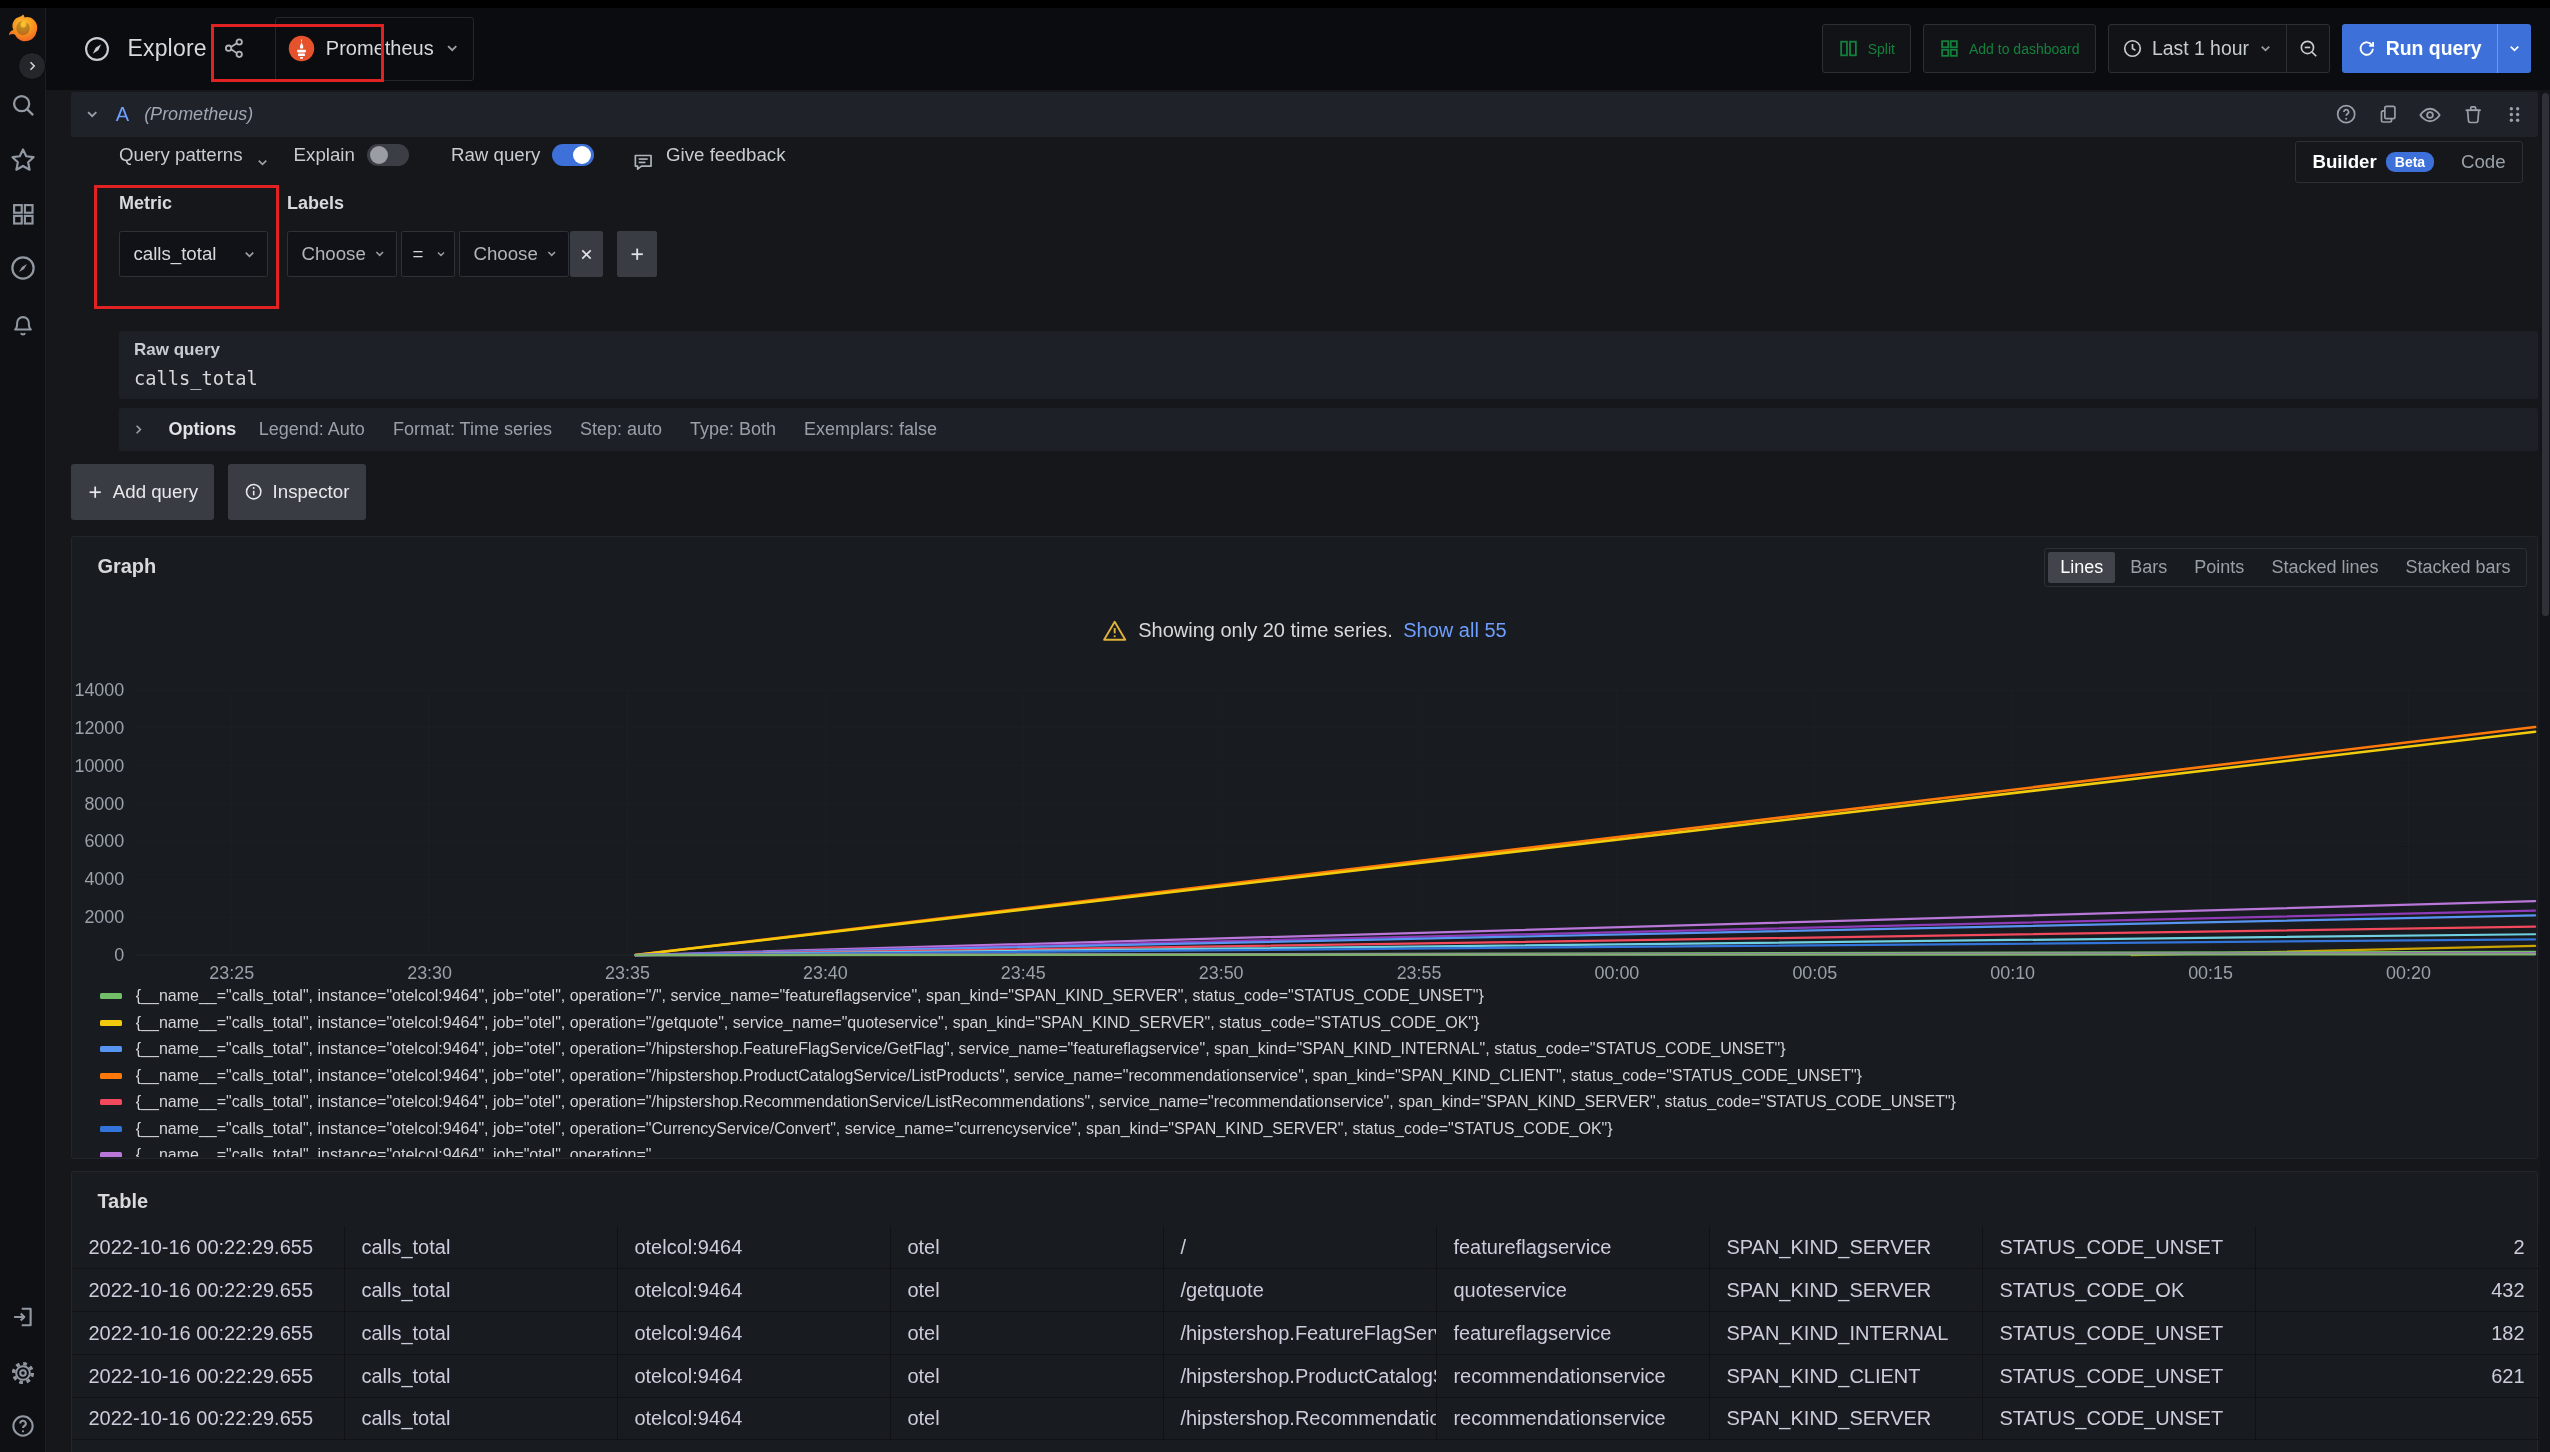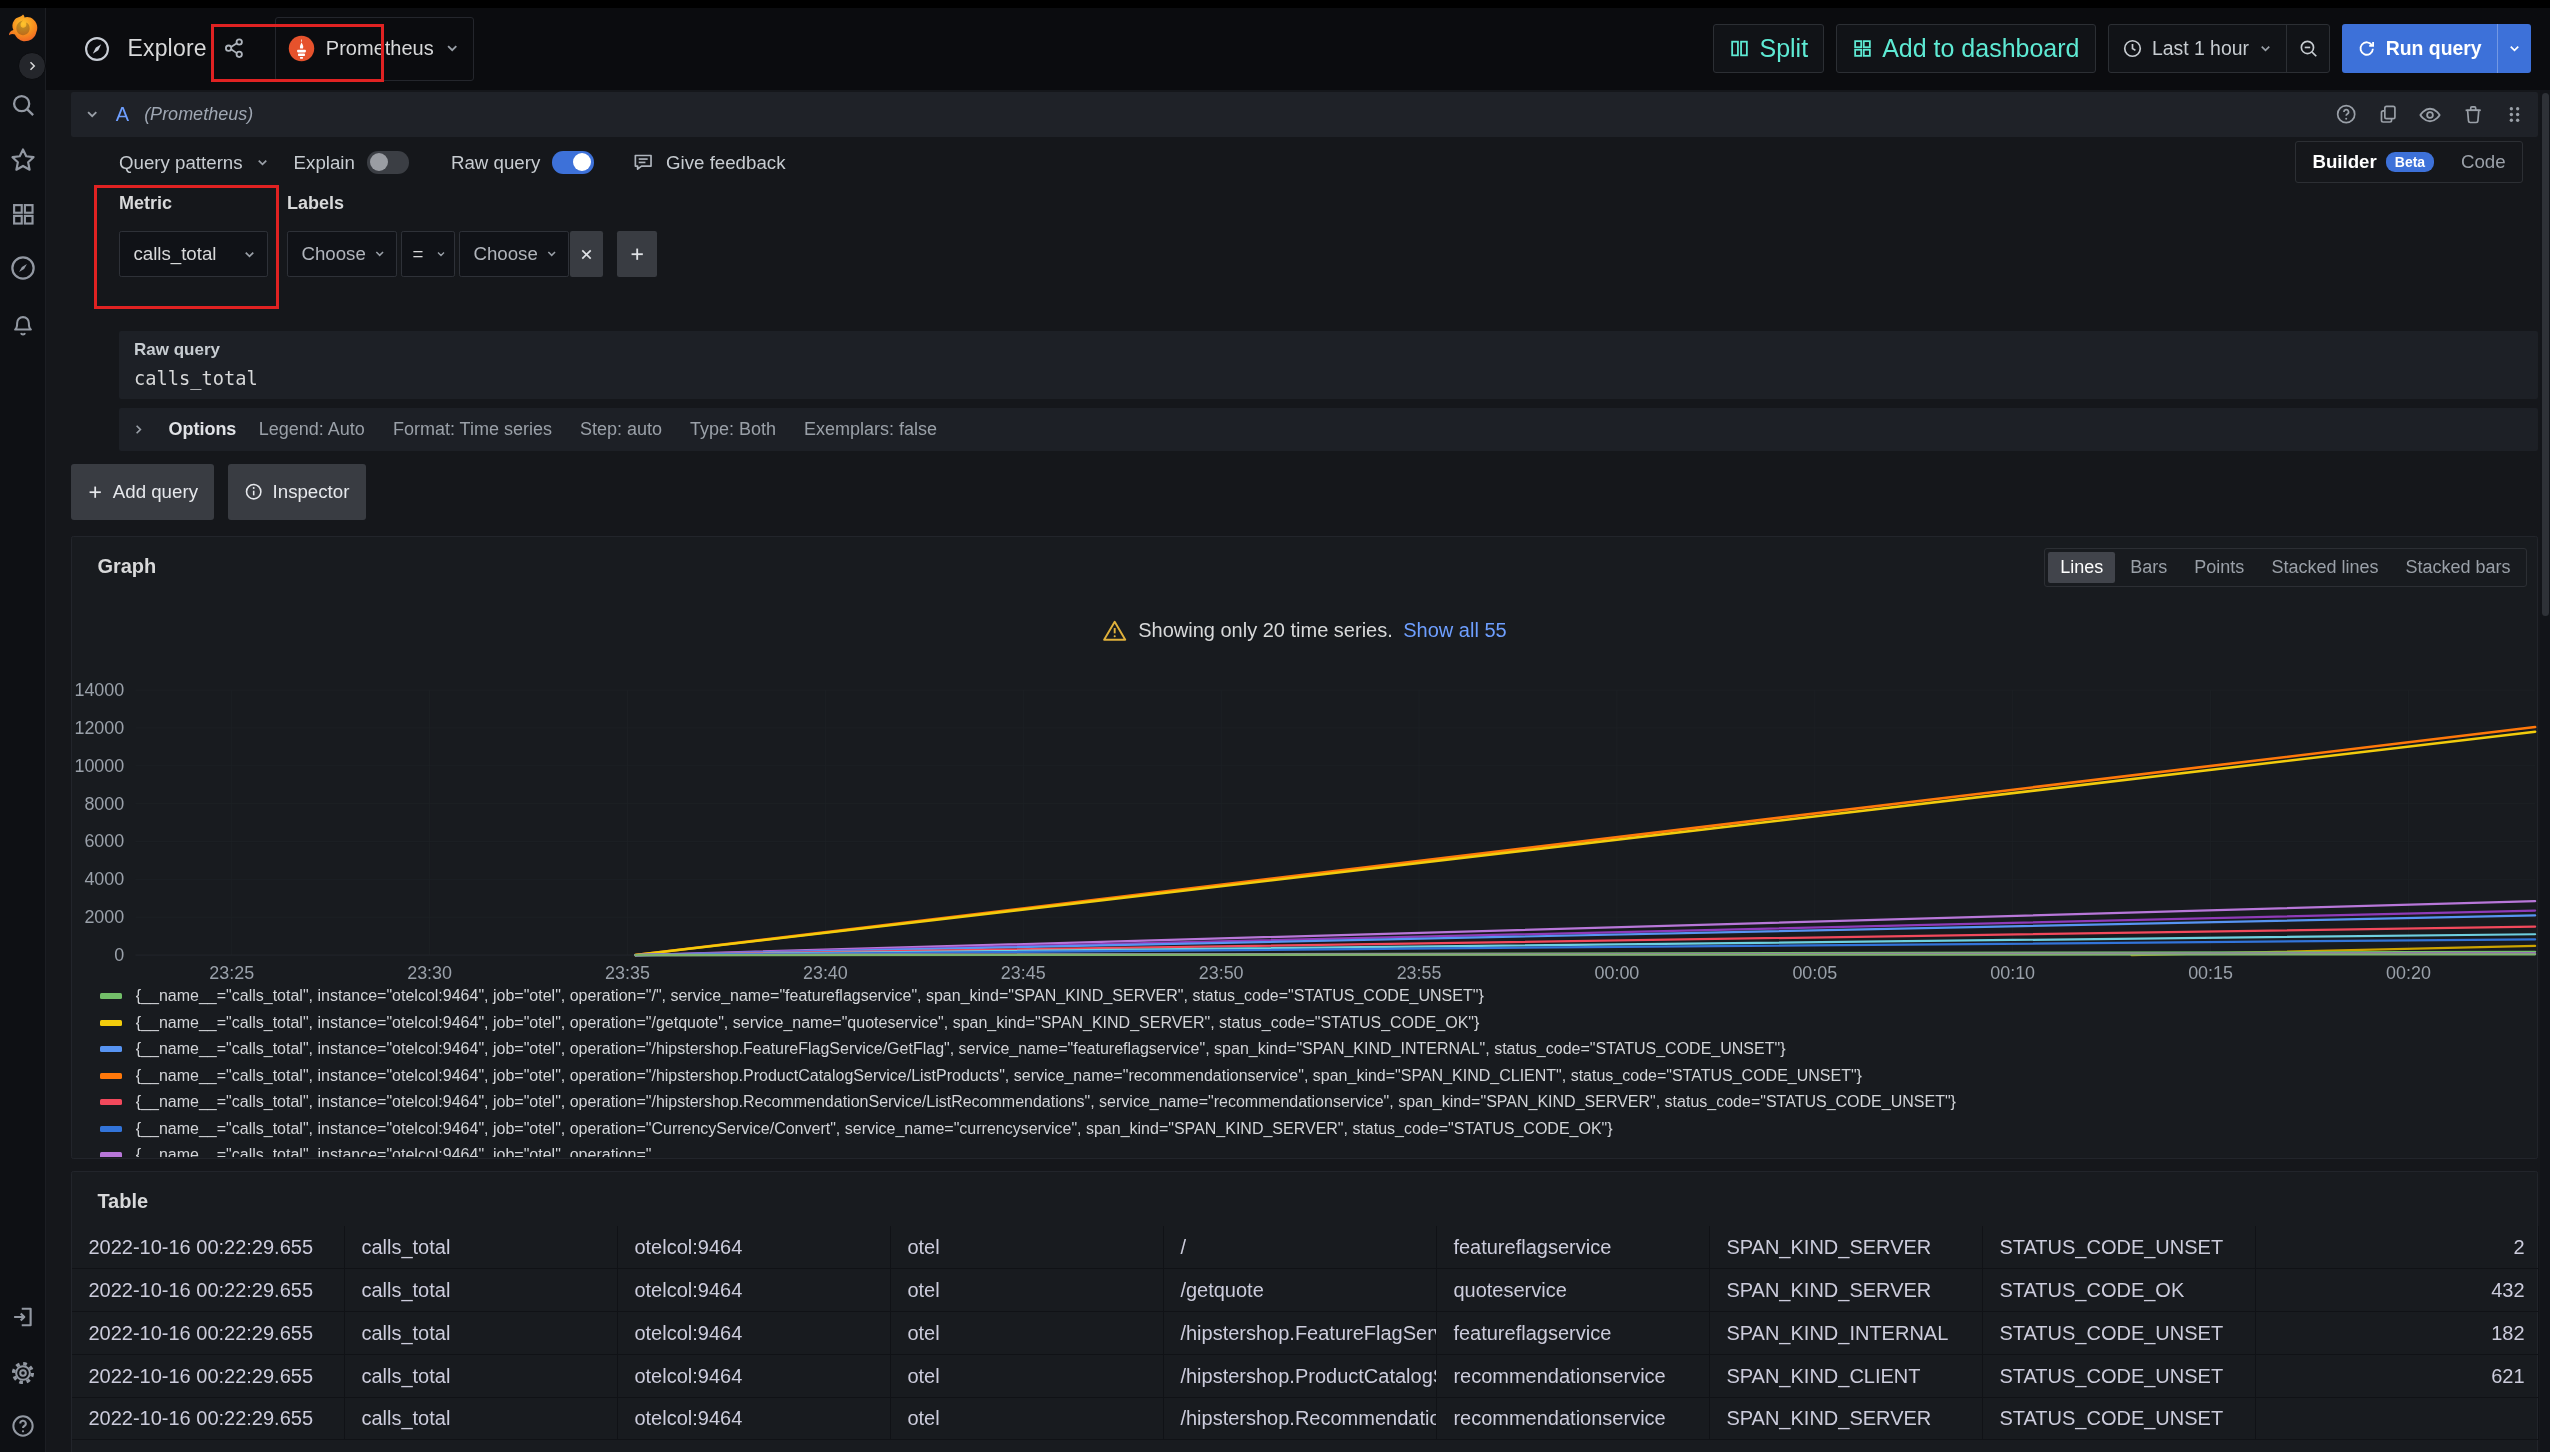--- a/index.html
+++ b/index.html
@@ -37,39 +37,39 @@
   #expand-btn{position:absolute;left:18px;top:52px;width:28px;height:28px;border-radius:50%;
     background:#24262b;border:1.5px solid #0b0c0f;color:#d8d9da;display:flex;align-items:center;justify-content:center;z-index:9;}
   #navbar{left:46px;top:7.5px;width:2504px;height:82px;background:var(--navbar-bg);display:flex;align-items:center;padding:0 19.4px 0 37px;z-index:4;}
   #grafana-logo{position:absolute;left:6px;top:13.4px;width:34px;height:31px;z-index:8;}
   .nav-left{display:flex;align-items:center;gap:16.4px;}
   .nav-title{font-size:23px;font-weight:400;color:#d8d9da;letter-spacing:0.2px;}
   #ds-picker{display:flex;align-items:center;gap:10.5px;margin-left:13.4px;padding:7.5px 12px;border:0.7px solid #24262c;border-radius:3px;height:64px;}
   #ds-picker .ds-name{font-size:20px;color:#d8d9da;font-weight:500;}
   .nav-right{margin-left:auto;display:flex;align-items:center;gap:12px;}
   .toolbar-btn{display:flex;align-items:center;gap:9px;height:49px;padding:0 15px;border:0.7px solid var(--btn-border);
-    border-radius:3px;background:rgba(28,30,35,.4);color:#5eead4;font-size:25px;font-weight:500;}
+    border-radius:3px;background:rgba(28,30,35,.4);color:#15803d;font-size:14px;font-weight:500;}
   #timepicker{display:flex;align-items:stretch;height:49px;border:0.7px solid var(--btn-border);border-radius:3px;background:rgba(28,30,35,.4);color:#c7ccd1;}
   #timepicker .tp-main{display:flex;align-items:center;gap:9px;padding:0 13.4px;font-size:19.4px;font-weight:500;}
   #timepicker .tp-zoom{display:flex;align-items:center;padding:0 10.5px;border-left:0.7px solid var(--btn-border);}
   #run-query{display:flex;align-items:stretch;height:49px;border-radius:3px;background:var(--blue);color:#fff;overflow:hidden;}
   #run-query .rq-main{display:flex;align-items:center;gap:9px;padding:0 15px;font-size:19.4px;font-weight:600;}
   #run-query .rq-caret{display:flex;align-items:center;padding:0 9px;border-left:0.7px solid rgba(255,255,255,.28);}
 
   
   .ann{border:3.7px solid var(--red);z-index:40;pointer-events:none;}
   #ann-ds{left:211px;top:24px;width:173px;height:58px;}
   #ann-metric{left:94px;top:185px;width:185px;height:124px;}
 
   
   #q-header{left:71px;top:92px;width:2467px;height:45px;background:var(--bar-bg);border-radius:2.2px;display:flex;align-items:center;padding:0 13.4px;gap:15px;}
   #q-header .refid{color:var(--link);font-size:20px;font-weight:500;}
   #q-header .ds-hint{color:#9fa7b3;font-size:18px;font-style:italic;}
   #q-header .hdr-icons{margin-left:auto;display:flex;align-items:center;gap:19.4px;color:#9aa0a8;}
-  #q-toolbar{left:119px;top:144px;width:2419px;height:37px;display:flex;align-items:center;gap:12px;color:#c7ccd1;font-size:18.7px;}
+  #q-toolbar{left:119px;top:144px;width:2419px;height:37px;display:flex;gap:12px;color:#c7ccd1;font-size:18.7px;}
   .toggle{width:42px;height:22.4px;border-radius:11.2px;position:relative;flex:none;}
   .toggle.off{background:#3b3e44;}
   .toggle.on{background:var(--blue);}
   .toggle .knob{position:absolute;top:2.2px;width:18px;height:18px;border-radius:50%;}
   .toggle.off .knob{left:3px;background:#9a9da3;}
   .toggle.on .knob{right:3px;background:#fff;}
   #builder-code{position:absolute;right:15px;top:-3px;display:flex;align-items:center;border:0.7px solid var(--btn-border);border-radius:3px;height:42px;padding:0 3px;}
   #builder-code .seg{display:flex;align-items:center;gap:9px;padding:0 13.4px;font-size:18.7px;}
   #builder-code .seg.active{color:#fff;font-weight:600;}
   #builder-code .seg.inactive{color:#9aa0a8;}

